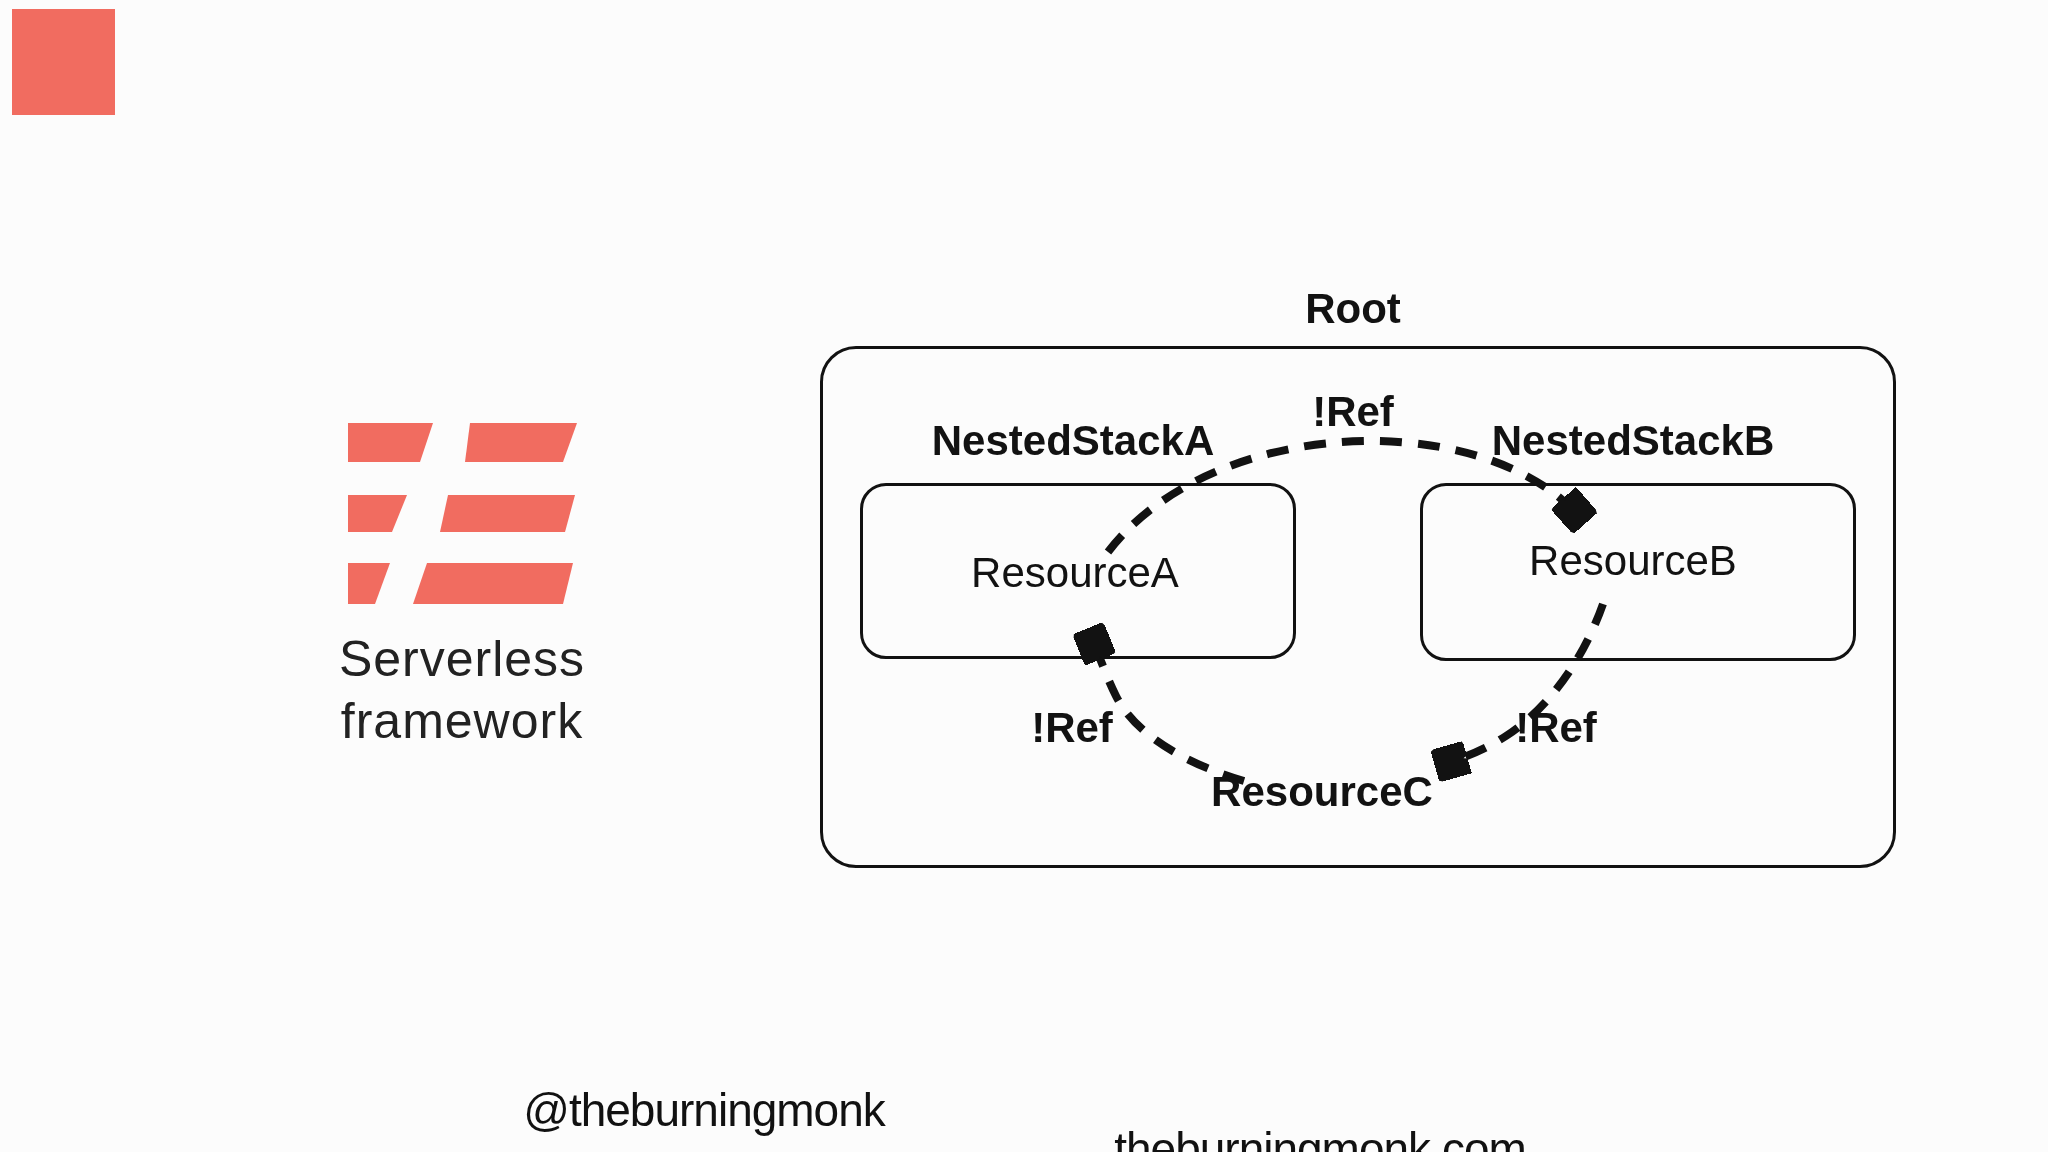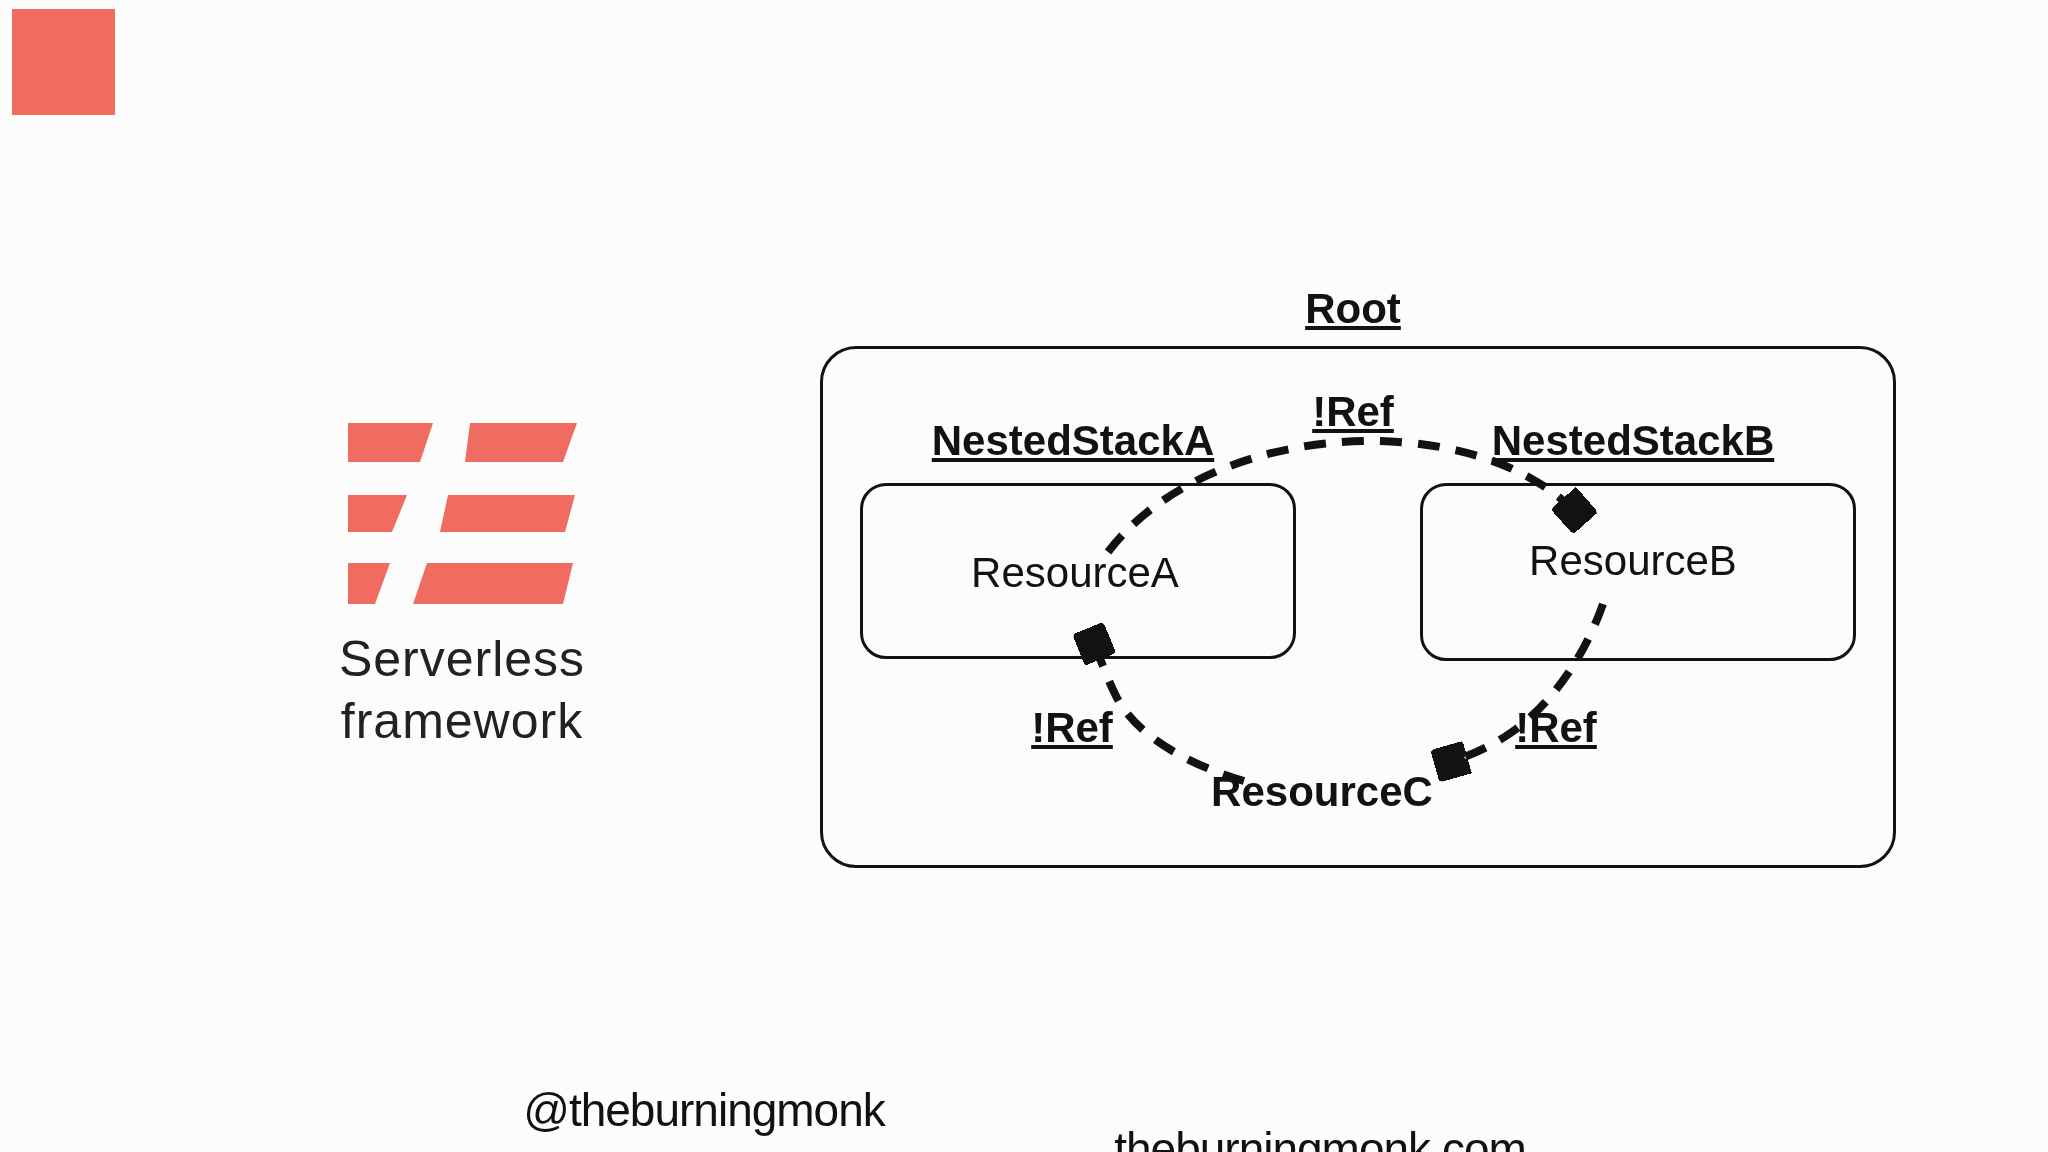--- a/index.html
+++ b/index.html
@@ -20,21 +20,21 @@
               color:var(--text,#222);}
 
   
   .box{border:3px solid var(--line,#111);background:transparent;}
   .root-box{left:820px;top:346px;width:1070px;height:516px;border-radius:36px;}
   .stack-box-a{left:860px;top:483px;width:430px;height:170px;border-radius:26px;}
   .stack-box-b{left:1420px;top:483px;width:430px;height:172px;border-radius:26px;}
 
   
   .dlabel{color:var(--line,#111);font-size:42px;line-height:1;}
-  .bold{font-weight:700;text-decoration:underline;}
+  .bold{font-weight:700;}
   .root-label{left:1353px;top:288px;}
   .ref-top{left:1353px;top:391px;}
   .stack-a-label{left:1073px;top:420px;}
   .stack-b-label{left:1633px;top:420px;}
   .resource-a{left:1075px;top:552px;}
   .resource-b{left:1633px;top:540px;}
   .resource-c{left:1322px;top:771px;font-weight:bold;}
   .ref-left{left:1072px;top:707px;}
   .ref-right{left:1556px;top:707px;}
 

